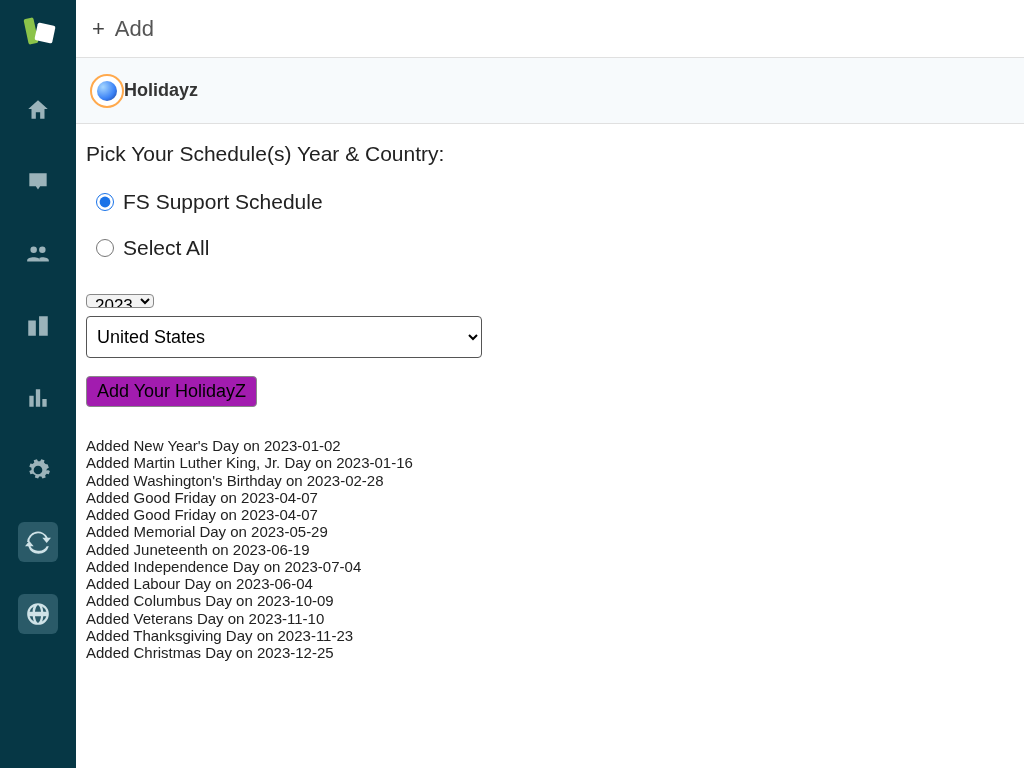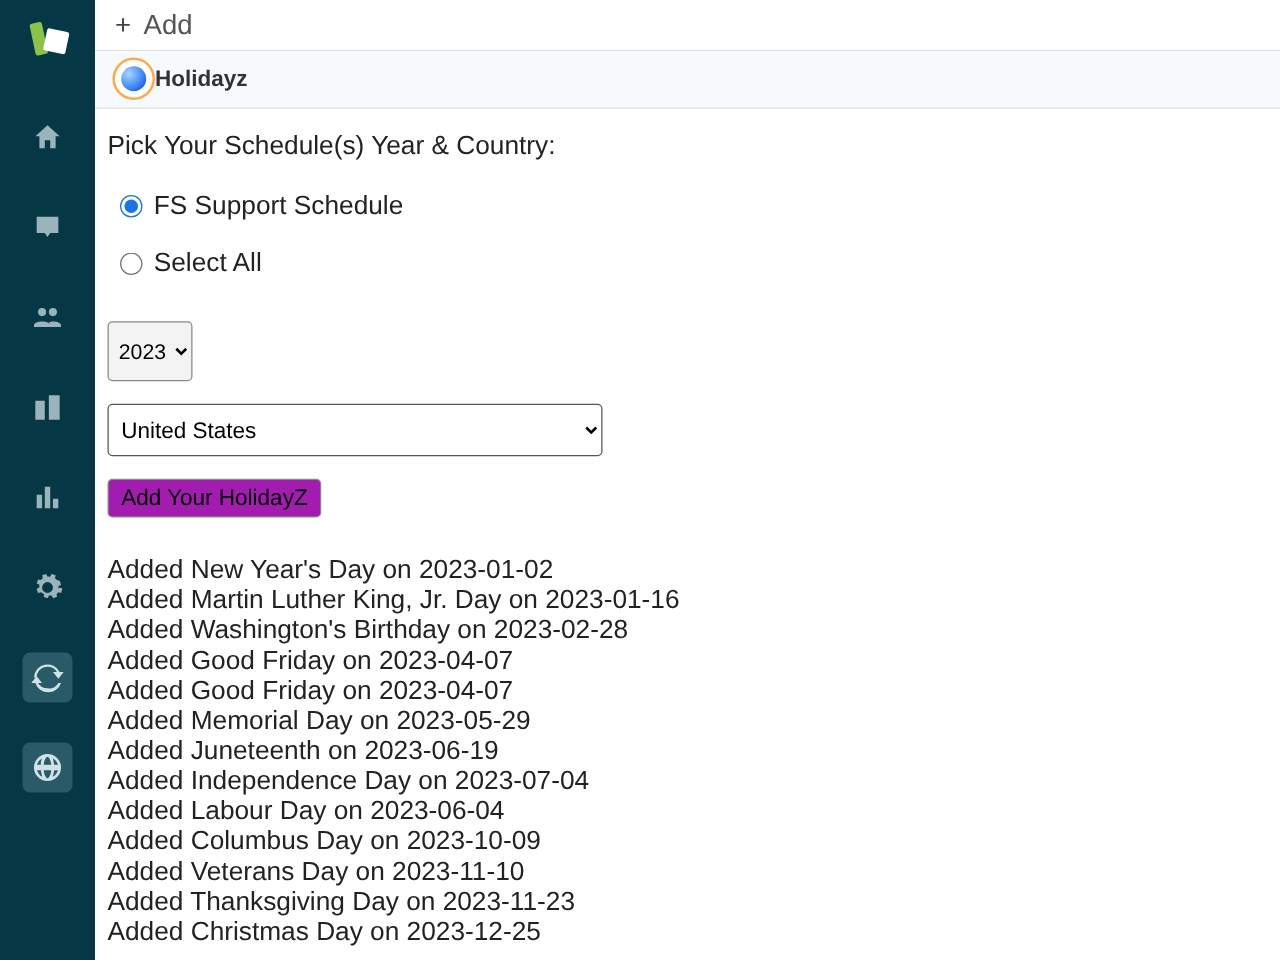--- a/index.html
+++ b/index.html
@@ -125,22 +125,22 @@
     margin-left: 10px;
   }
   .radio-row input[type=radio] {
     width: 18px; height: 18px;
     accent-color: #1a73e8;
   }
   .radio-row label { font-size: 21px; }
 
   .select-year {
     margin-top: 12px;
-    margin-bottom: 18px;
-    height: 48px;
+    margin-bottom: 4px;
+    height: 14px;
     font-size: 17px;
     border: 1px solid #888;
     border-radius: 4px;
     background: #f3f3f3;
     padding: 0 4px;
   }
   .select-country {
     display: block;
     width: 396px;
     height: 42px;
@@ -154,21 +154,21 @@
   .add-button {
     font-size: 18px;
     padding: 4px 10px;
     border: 1px solid #888;
     border-radius: 4px;
     background: #a21caf;
     cursor: pointer;
     margin-bottom: 30px;
   }
   .log-line {
-    font-size: 21px;
+    font-size: 15px;
     line-height: 1.15;
   }
 </style>
 </head>
 <body>
 
 <div class="app">
   <div class="sidebar">
     <div class="logo">
       <div class="bar1"></div>

